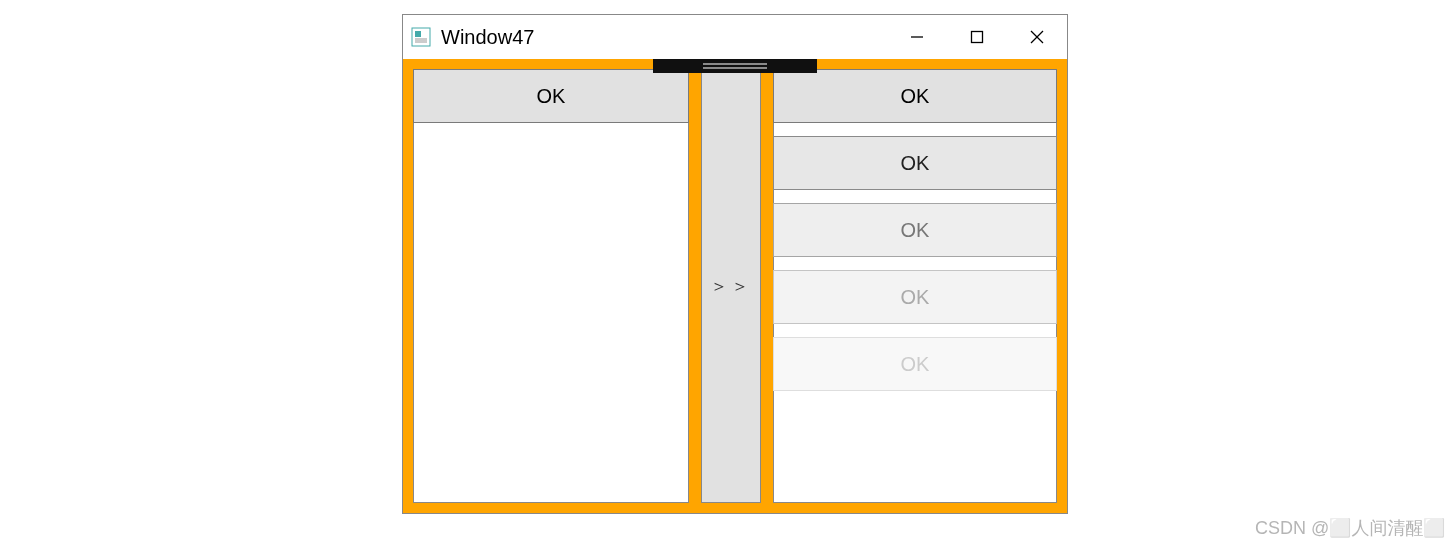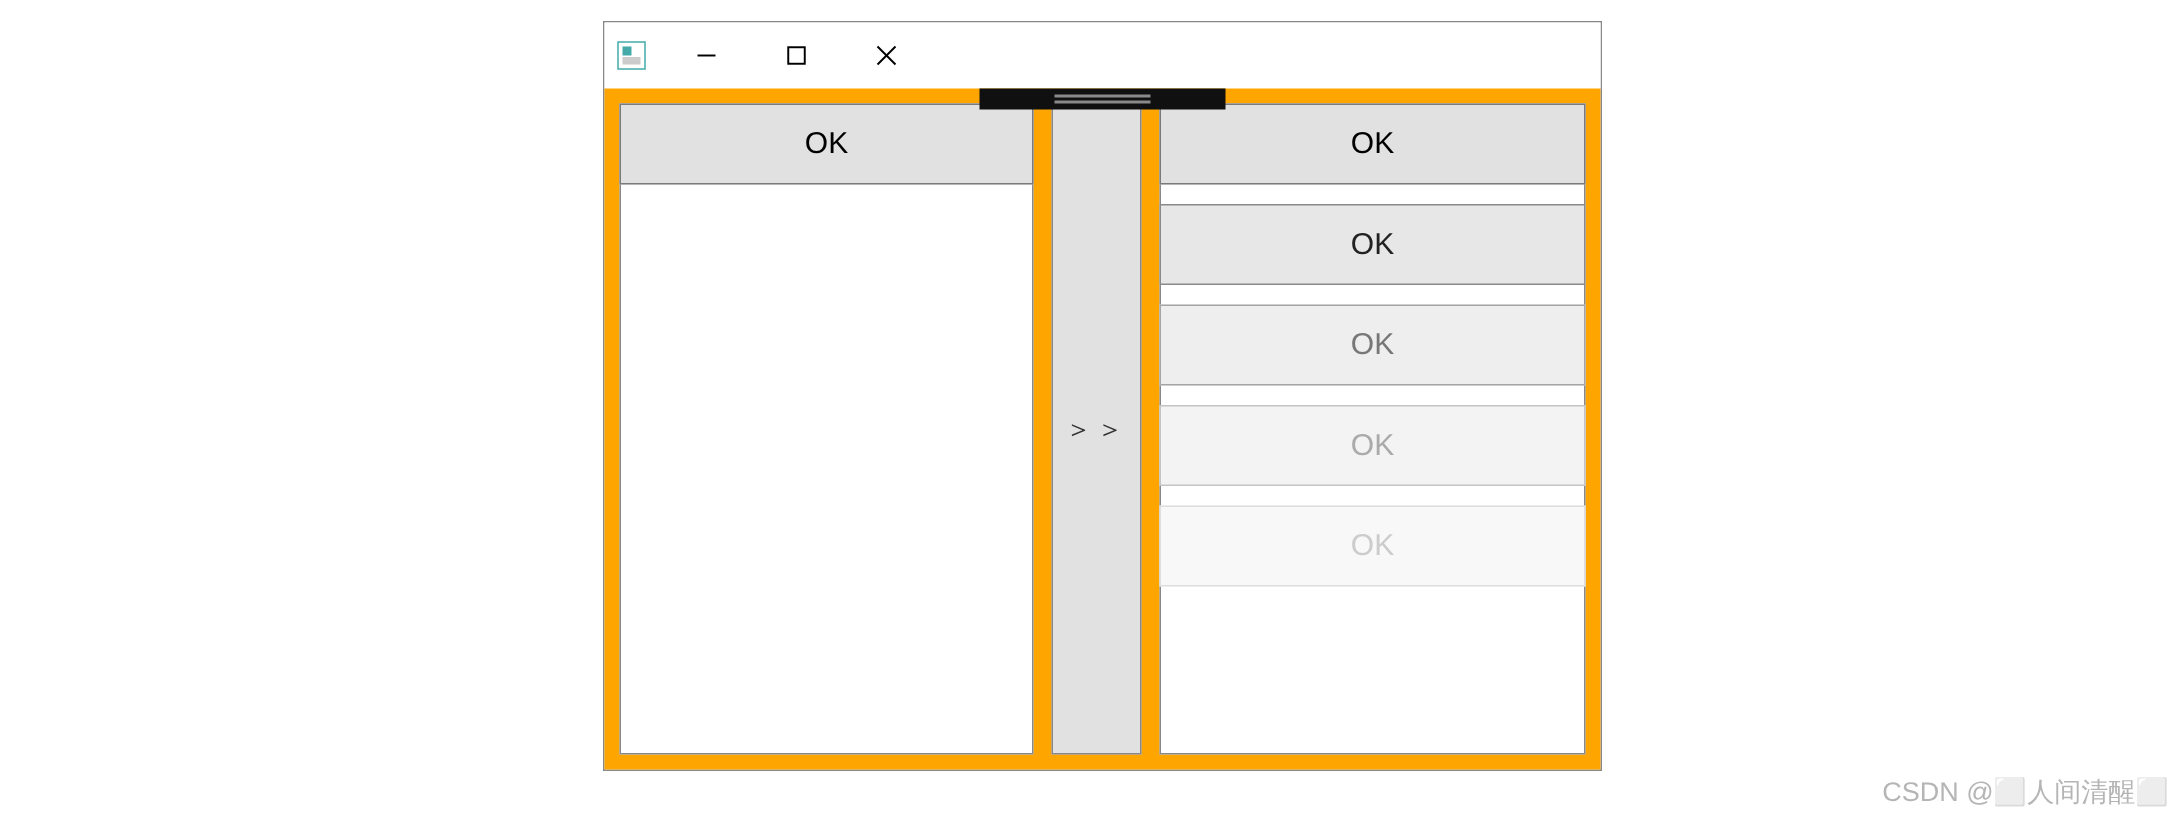--- a/index.html
+++ b/index.html
@@ -142,20 +142,21 @@
 <div class="window">
 
   <div class="titlebar">
     <span class="app-icon">
       <svg viewBox="0 0 20 20">
         <rect x="1" y="1" width="18" height="18" fill="none" stroke="#4aa" stroke-width="1"></rect>
         <rect x="4" y="4" width="6" height="6" fill="#4aa"></rect>
         <rect x="4" y="11" width="12" height="5" fill="#ccc"></rect>
       </svg>
     </span>
+    <span class="title-text">Window47</span>
     <button class="win-btn min">
       <svg viewBox="0 0 14 14">
           <line x1="1" y1="7" x2="13" y2="7" stroke="#000" stroke-width="1.3"></line>
         </svg>
     </button>
     <button class="win-btn max">
       <svg viewBox="0 0 14 14">
           <rect x="1.5" y="1.5" width="11" height="11" fill="none" stroke="#000" stroke-width="1.3"></rect>
         </svg>
     </button>

